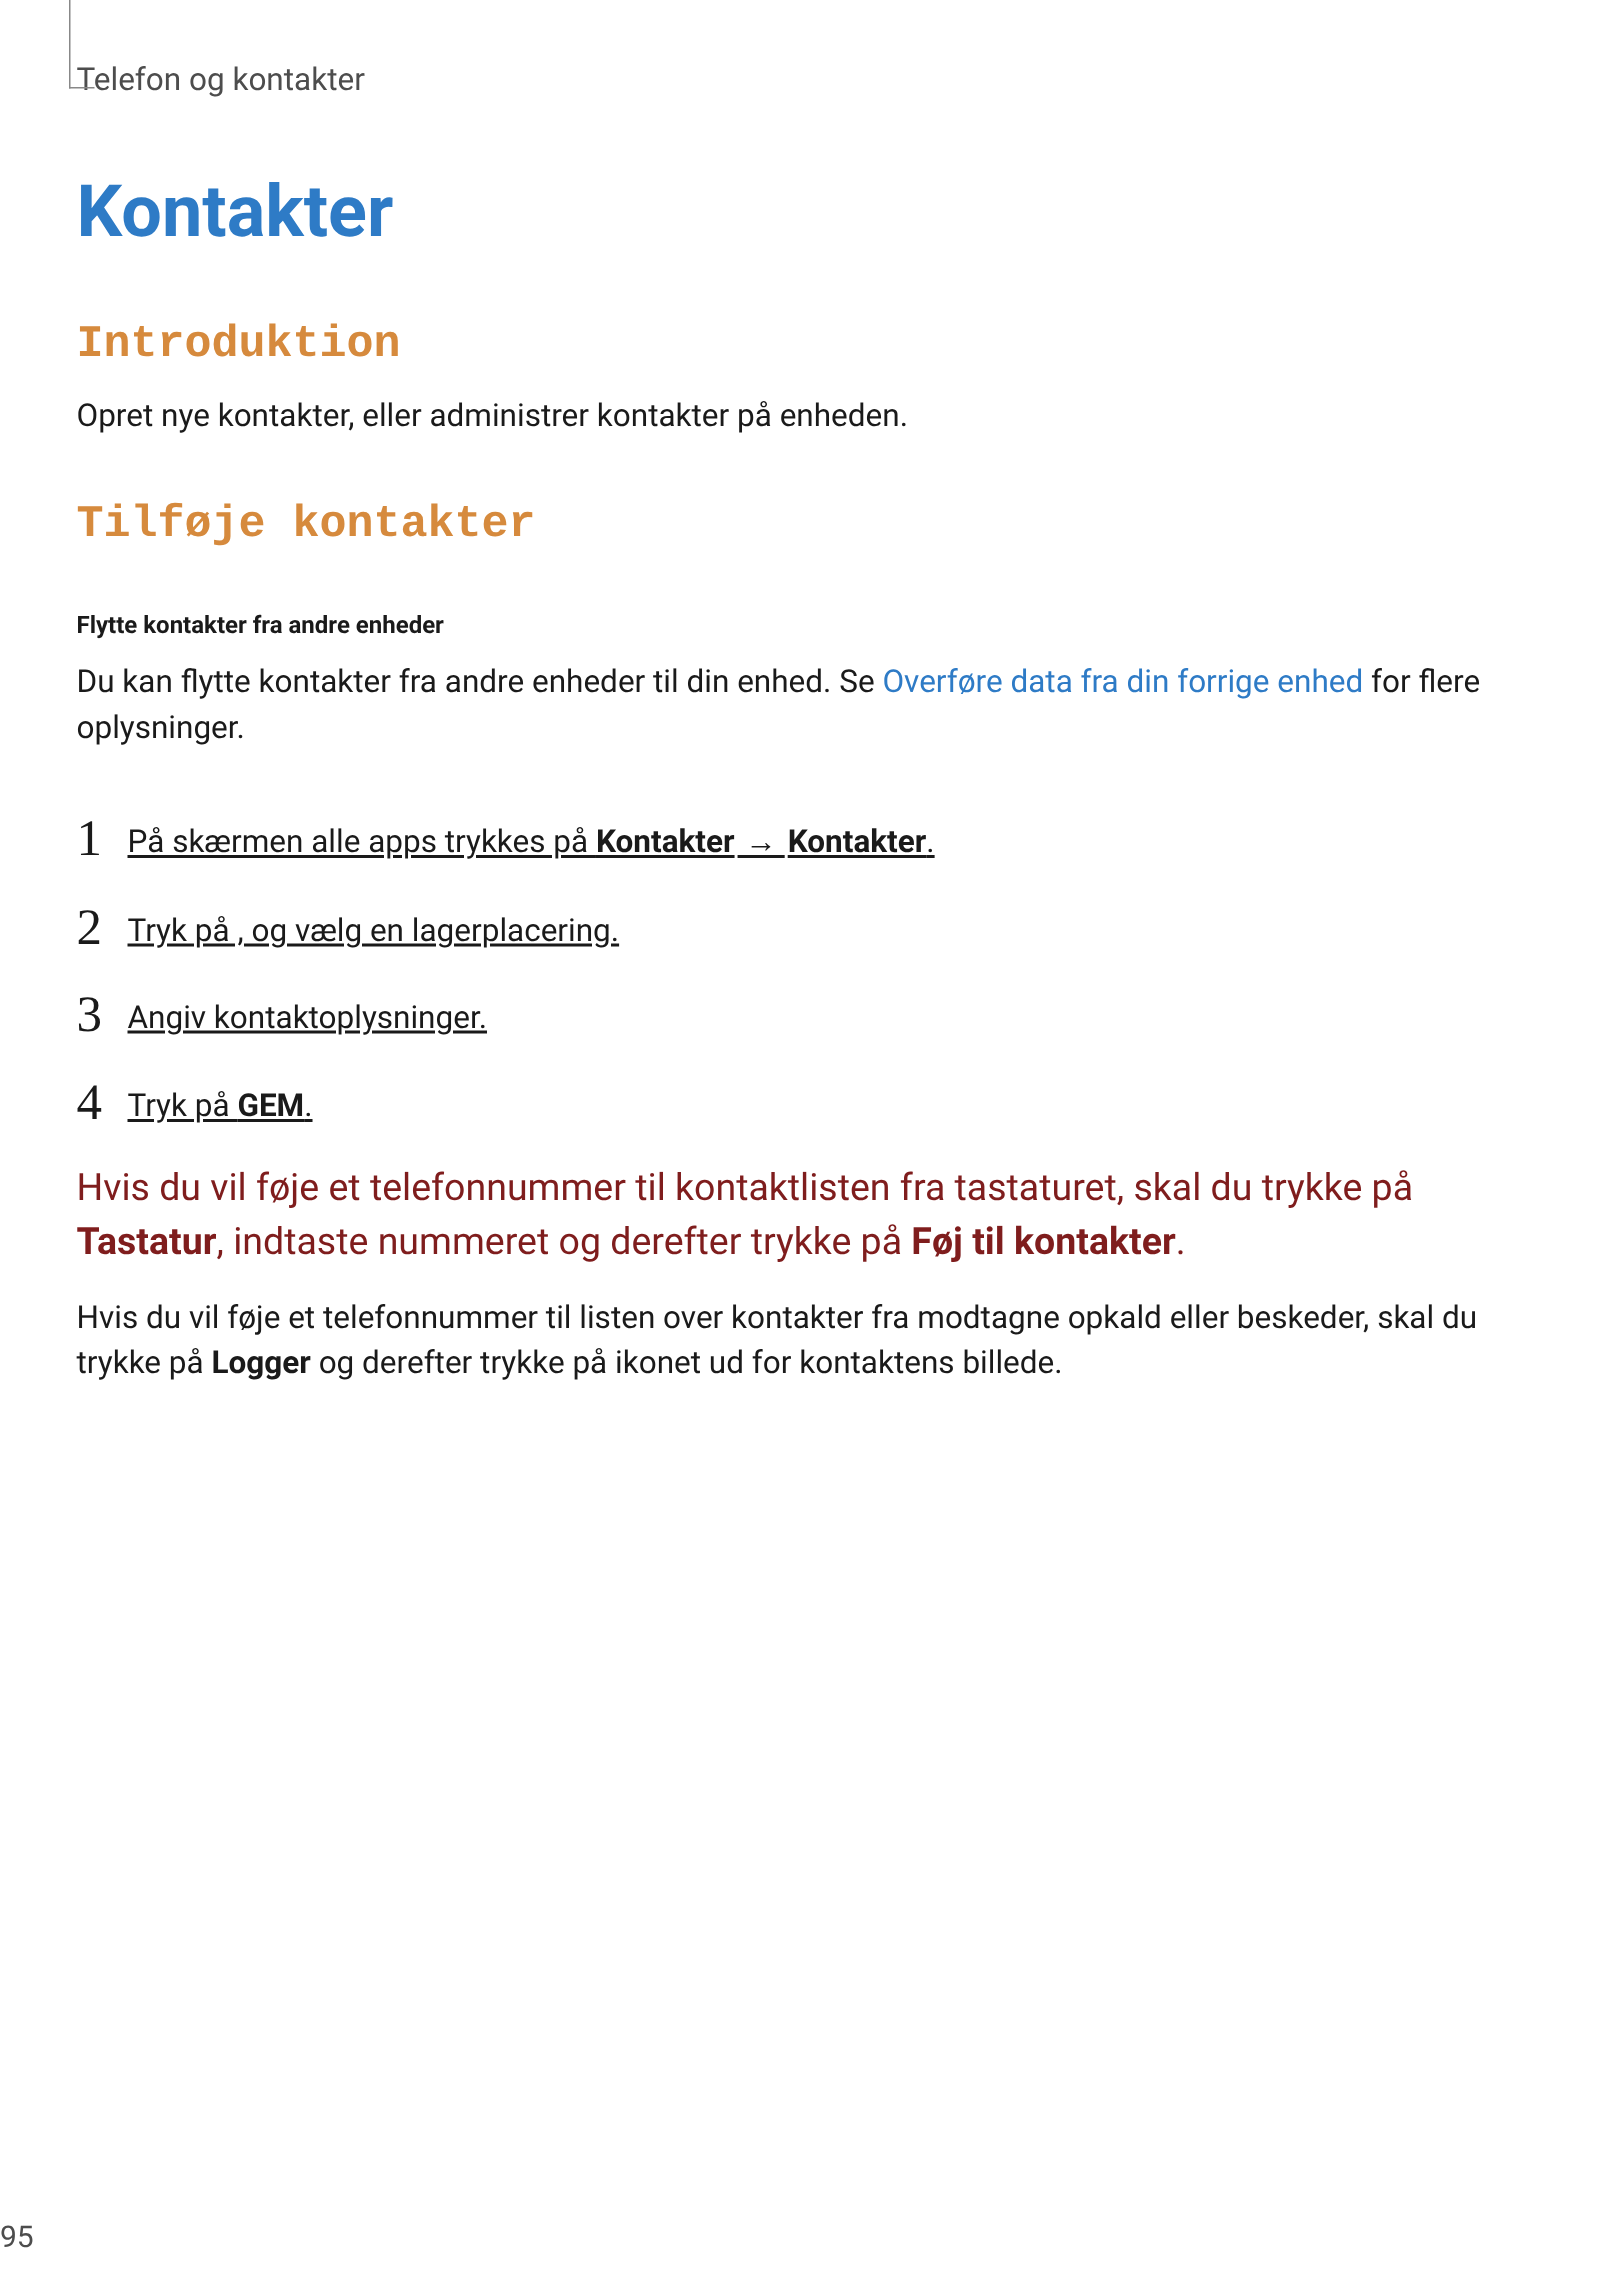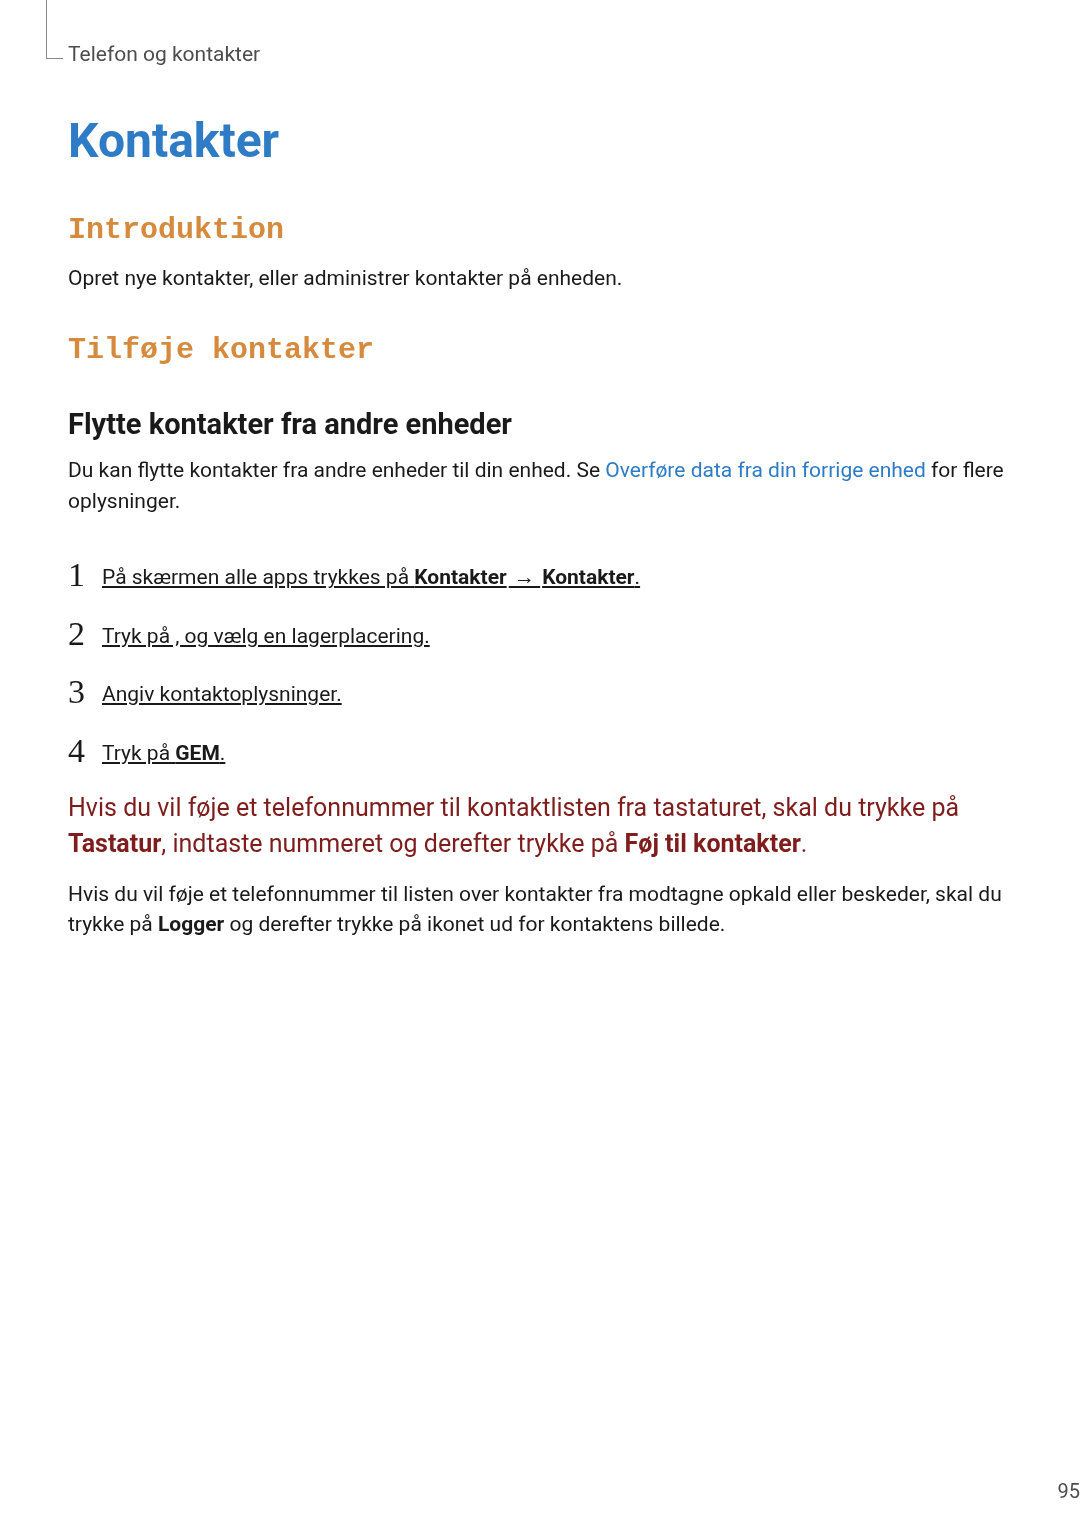--- a/index.html
+++ b/index.html
@@ -7,21 +7,21 @@
     padding: 0;
     font-family: -apple-system, BlinkMacSystemFont, "Segoe UI", Roboto, Helvetica, Arial, sans-serif;
     color: #1a1a1a;
     background: #fff;
     width: 1080px;
     height: 1527px;
     box-sizing: border-box;
     position: relative;
   }
   .page {
-    padding: 36px 72px 40px 68px;
+    padding: 36px 72px 40px 51px;
     box-sizing: border-box;
     height: 100%;
     position: relative;
   }
   .corner-mark {
     position: absolute;
     top: 0;
     left: 46px;
     width: 16px;
     height: 58px;
@@ -54,21 +54,21 @@
     margin: 0 0 40px 0;
     color: #1a1a1a;
   }
   .body-text-tight {
     font-size: 25px;
     line-height: 1.45;
     margin: 0 0 16px 0;
     color: #7f1d1d;
   }
   h3 {
-    font-size: 29px;
+    font-size: 16px;
     font-weight: 700;
     color: #1a1a1a;
     margin: 0 0 14px 0;
   }
   .link {
     color: #2e7bc6;
     text-align: center;
   }
   .steps {
     list-style: none;
@@ -101,21 +101,21 @@
     font-weight: 700;
   }
   .arrow {
     padding: 0 2px;
   }
   .page-number {
     position: absolute;
     bottom: 24px;
     left: 0;
     right: 0;
-    text-align: right;
+    text-align: left;
     font-size: 20px;
     color: #4d4d4d;
   }
   .section-gap {
     margin-top: 40px;
   }
 </style>
 </head>
 <body>
 

